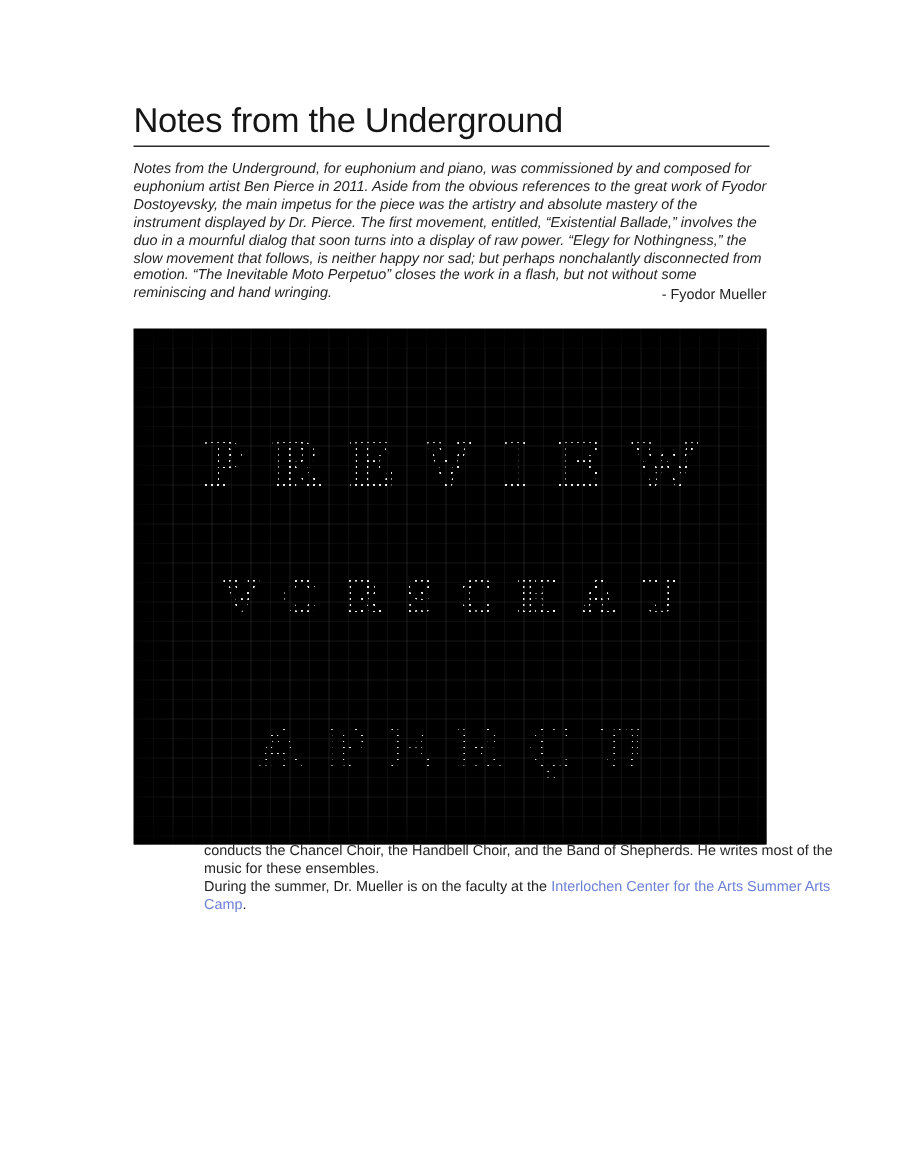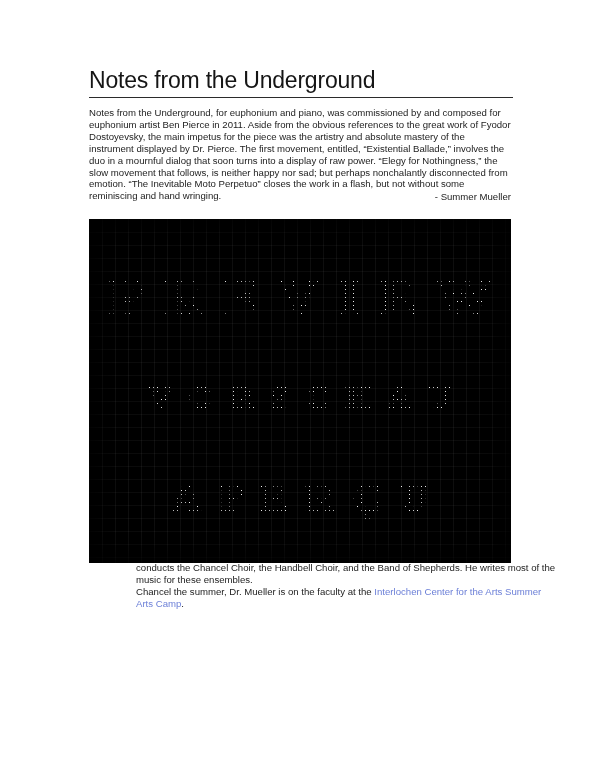--- a/index.html
+++ b/index.html
@@ -46,20 +46,21 @@
     background: #2b2b2b;
     margin-top: 3px;
   }
 
   
   #intro-block {
     position: absolute;
     left: 89px;
     top: 107px;
     width: 422px;
+    font-style: italic;
   }
   .body-text {
     font-size: 9.6px;
     line-height: 11.9px;
     color: #232323;
     margin: 0;
     text-align: left;
   }
   #attribution {
     position: absolute;
@@ -114,21 +115,21 @@
     mask-image:
       repeating-linear-gradient(to right,  #000 0 1px, transparent 1px 4px),
       repeating-linear-gradient(to bottom, #000 0 1px, transparent 1px 4px);
     mask-composite: intersect;
     opacity: 0.92;
   }
   .wm-hollow {
     -webkit-text-stroke: 1.4px #ffffff;
     color: transparent;
   }
-  #wm-preview  { top: 46px;  font-size: 55px; letter-spacing: 20px; text-indent: 20px; }
+  #wm-preview  { top: 64px;  font-size: 44px; letter-spacing: 20px; text-indent: 20px; }
   #wm-vorschau { top: 160px; font-size: 32px; letter-spacing: 17px; text-indent: 17px; }
   #wm-apercu   { top: 255px; font-size: 40px; letter-spacing: 18px; text-indent: 18px; text-align: center; }
 
   
   #footer-block {
     position: absolute;
     left: 89px;
     top: 562px;
     width: 422px;
     margin-left: 47px;
@@ -146,28 +147,28 @@
 
   <div id="title-block">
     <h1 id="page-title">Notes from the Underground</h1>
     <div id="title-rule"></div>
   </div>
 
   <div id="intro-block">
     <p class="body-text">Notes from the Underground, for euphonium and piano, was commissioned by and composed for euphonium artist Ben Pierce in 2011.  Aside from the obvious references to the great work of Fyodor Dostoyevsky, the main impetus for the piece was the artistry and absolute mastery of the instrument displayed by Dr. Pierce.  The first movement, entitled, “Existential Ballade,” involves the duo in a mournful dialog that soon turns into a display of raw power.  “Elegy for Nothingness,” the slow movement that follows, is neither happy nor sad; but perhaps nonchalantly disconnected from emotion.  “The Inevitable Moto Perpetuo” closes the work in a flash, but not without some reminiscing and hand wringing.</p>
   </div>
 
-  <div id="attribution">- Summer Mueller</div>
+  <div id="attribution">- Fyodor Mueller</div>
 
   <div id="preview-image" style="background-color: rgb(0, 0, 0);">
     <div id="preview-grid"></div>
     <div id="wm-preview" class="wm-line wm-hollow" style="-webkit-text-stroke: 1.4px rgb(255, 255, 255);">PREVIEW</div>
     <div id="wm-vorschau" class="wm-line wm-hollow" style="-webkit-text-stroke: 1.4px rgb(255, 255, 255);">VORSCHAU</div>
     <div id="wm-apercu" class="wm-line wm-hollow" style="-webkit-text-stroke: 1.4px rgb(255, 255, 255);">APERÇU</div>
     <div id="preview-edge"></div>
   </div>
 
   <div id="footer-block">
     <p class="body-text">conducts the Chancel Choir, the Handbell Choir, and the Band of Shepherds.  He writes most of the music for these ensembles.</p>
-    <p class="body-text"><span>Chancel the summer, Dr. Mueller is on the faculty at the </span><a class="link" href="#" style="color: rgb(107, 127, 215);">Interlochen Center for the Arts Summer Arts Camp</a><span>.</span></p>
+    <p class="body-text"><span>During the summer, Dr. Mueller is on the faculty at the </span><a class="link" href="#" style="color: rgb(107, 127, 215);">Interlochen Center for the Arts Summer Arts Camp</a><span>.</span></p>
   </div>
 
 </div>
 
 </body></html>

